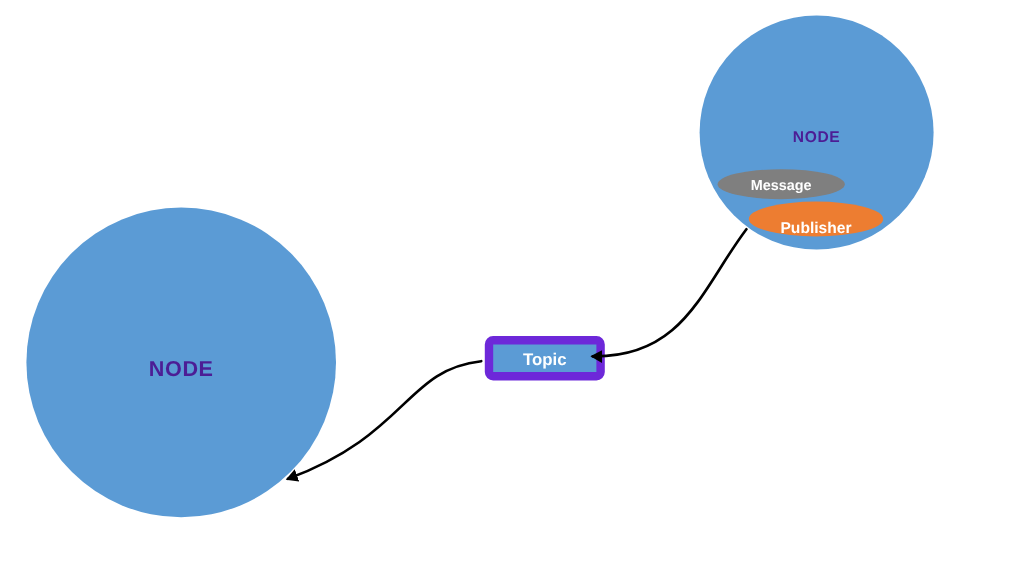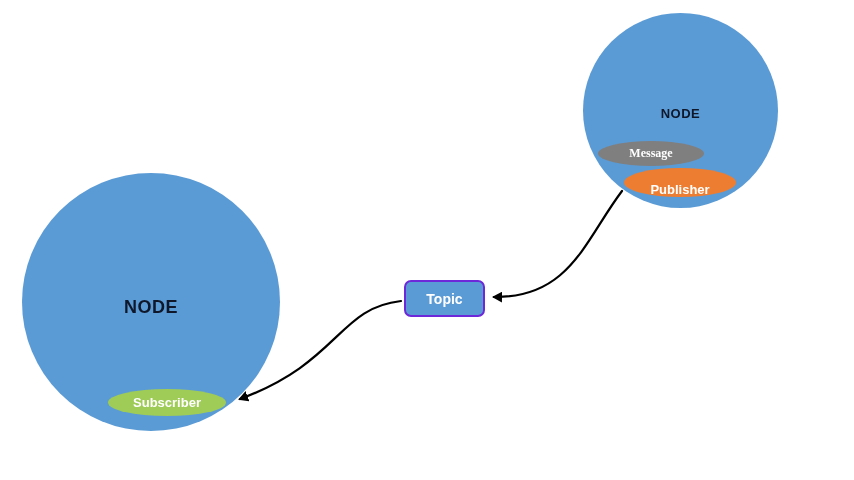--- a/index.html
+++ b/index.html
@@ -29,21 +29,21 @@
   .node-circle.right {
     left: 583px;
     top: 13px;
     width: 195px;
     height: 195px;
   }
   .node-label {
     position: absolute;
     width: 100%;
     text-align: center;
-    color: #0f172a;
+    color: #4c1d95;
     font-weight: bold;
     letter-spacing: 0.5px;
   }
   .node-label.left {
     top: 124px;
     font-size: 18px;
   }
   .node-label.right {
     top: 93px;
     font-size: 13px;
@@ -57,21 +57,20 @@
     color: #ffffff;
     font-weight: bold;
   }
   .pill.message {
     left: 598px;
     top: 141px;
     width: 106px;
     height: 25px;
     background: #7f7f7f;
     font-size: 12px;
-    font-family: Liberation Serif, serif;
   }
   .pill.publisher {
     left: 624px;
     top: 168px;
     width: 112px;
     height: 29px;
     background: #ed7d31;
     font-size: 13px;
     align-items: flex-end;
   }
@@ -80,24 +79,24 @@
     top: 389px;
     width: 118px;
     height: 27px;
     background: #9fcb57;
     font-size: 13px;
   }
   .topic-box {
     position: absolute;
     left: 404px;
     top: 280px;
-    width: 81px;
+    width: 100px;
     height: 37px;
     background: #5b9bd5;
-    border: 2px solid #6d28d9;
+    border: 7px solid #6d28d9;
     border-radius: 7px;
     box-sizing: border-box;
     display: flex;
     align-items: center;
     justify-content: center;
     color: #ffffff;
     font-weight: bold;
     font-size: 14px;
   }
   .arrows-layer {
@@ -109,23 +108,20 @@
     pointer-events: none;
   }
 </style>
 </head>
 <body>
 
 <div class="canvas">
 
   <div class="node-circle left">
     <div class="node-label left">NODE</div>
-  </div>
-  <div class="pill subscriber">
-    <span>Subscriber</span>
   </div>
 
   <div class="node-circle right">
     <div class="node-label right">NODE</div>
   </div>
   <div class="pill message">
     <span>Message</span>
   </div>
   <div class="pill publisher">
     <span>Publisher</span>

